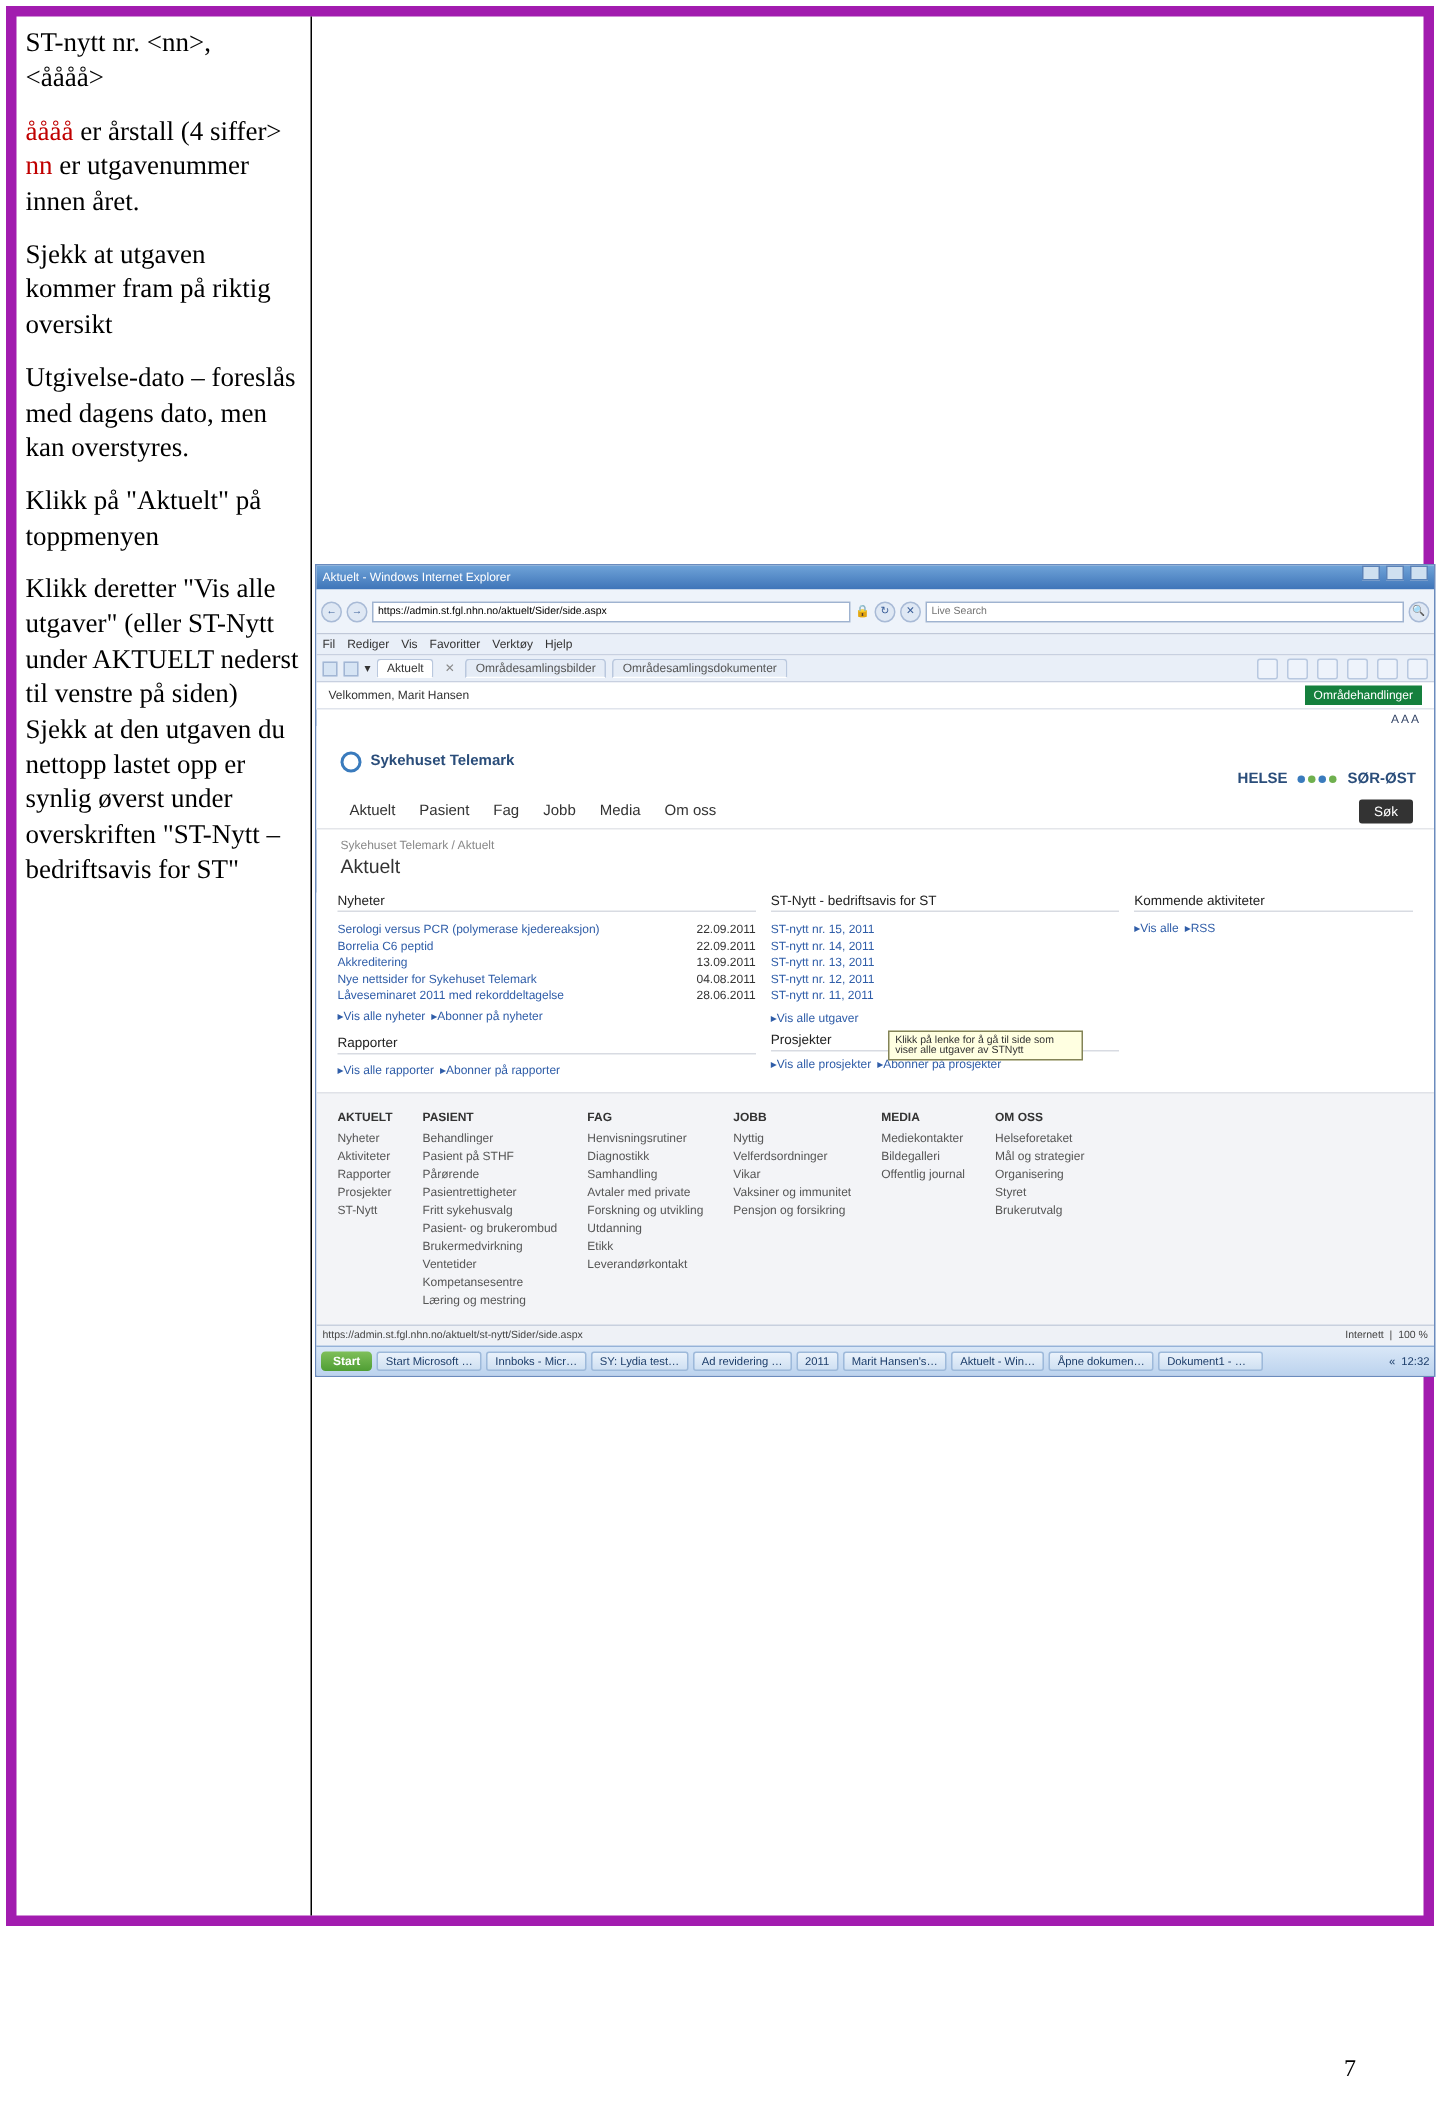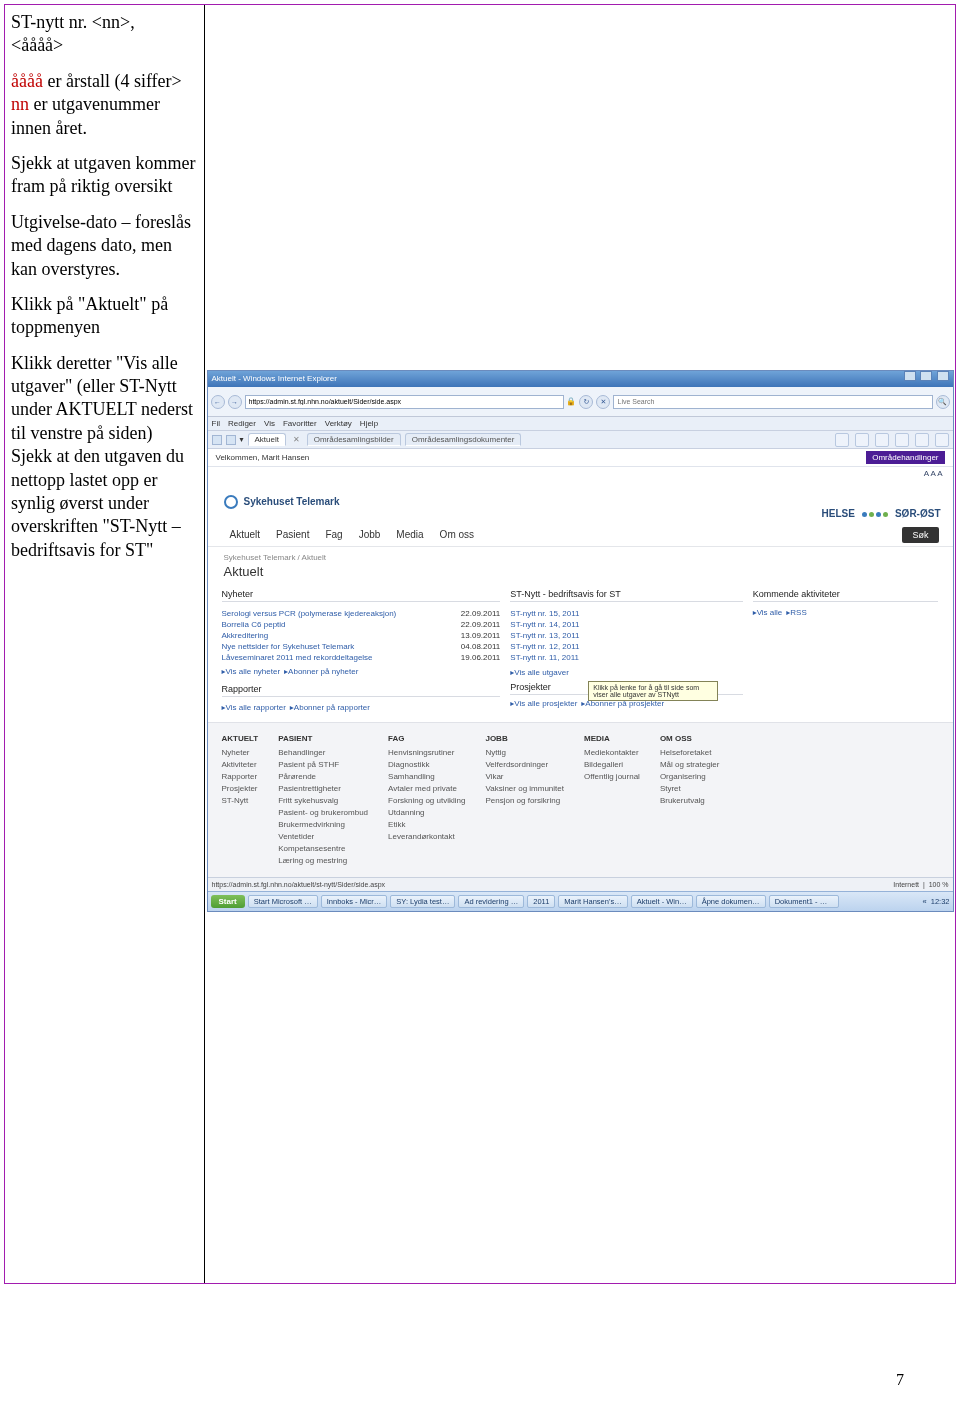--- a/index.html
+++ b/index.html
@@ -5,21 +5,21 @@
   * { box-sizing: border-box; margin: 0; padding: 0; }
   body {
     background: #fff;
     font-family: "Times New Roman", serif;
     width: 960px;
     height: 1409px;
     position: relative;
     padding: 4px 4px 0 4px;
   }
   .outer-border {
-    border: 1px solid #a21caf;
+    border: 7px solid #a21caf;
     display: flex;
     height: 1280px;
   }
   .left-cell {
     width: 21%;
     border-right: 1px solid #000;
     padding: 6px 8px 6px 6px;
     font-size: 18px;
     line-height: 1.3;
   }
@@ -115,21 +115,21 @@
     width:14px;height:14px;background:#eef3fb;border:1px solid #b8c8e0;border-radius:2px;margin-left:2px;
   }
   .welcome {
     background:#fff;
     border-bottom:1px solid #e0e4ec;
     font-size:8px;
     padding:2px 8px;
     display:flex;justify-content:space-between;align-items:center;
   }
   .welcome .blueband {
-    background:#4c1d95;color:#fff;padding:2px 6px;font-size:8px;
+    background:#15803d;color:#fff;padding:2px 6px;font-size:8px;
   }
   .aaa {
     text-align:right;font-size:8px;padding:2px 10px 0 0;color:#346;
   }
   .brand {
     display:flex;justify-content:space-between;align-items:center;
     padding:6px 12px 4px 16px;background:#fff;
   }
   .brand .left { display:flex;align-items:center;gap:6px;font-size:10px;color:#2a4d7a;font-weight:bold;}
   .brand .logo {
@@ -293,21 +293,21 @@
           <div class="row">
               <span>Akkreditering</span>
               <span class="date">13.09.2011</span>
             </div>
           <div class="row">
               <span>Nye nettsider for Sykehuset Telemark</span>
               <span class="date">04.08.2011</span>
             </div>
           <div class="row">
               <span>Låveseminaret 2011 med rekorddeltagelse</span>
-              <span class="date">19.06.2011</span>
+              <span class="date">28.06.2011</span>
             </div>
           <div class="linksrow">
               <span>▸Vis alle nyheter</span>
               <span>▸Abonner på nyheter</span>
             </div>
           <h4 style="margin-top:8px">Rapporter</h4>
           <div class="linksrow">
               <span>▸Vis alle rapporter</span>
               <span>▸Abonner på rapporter</span>
             </div>

